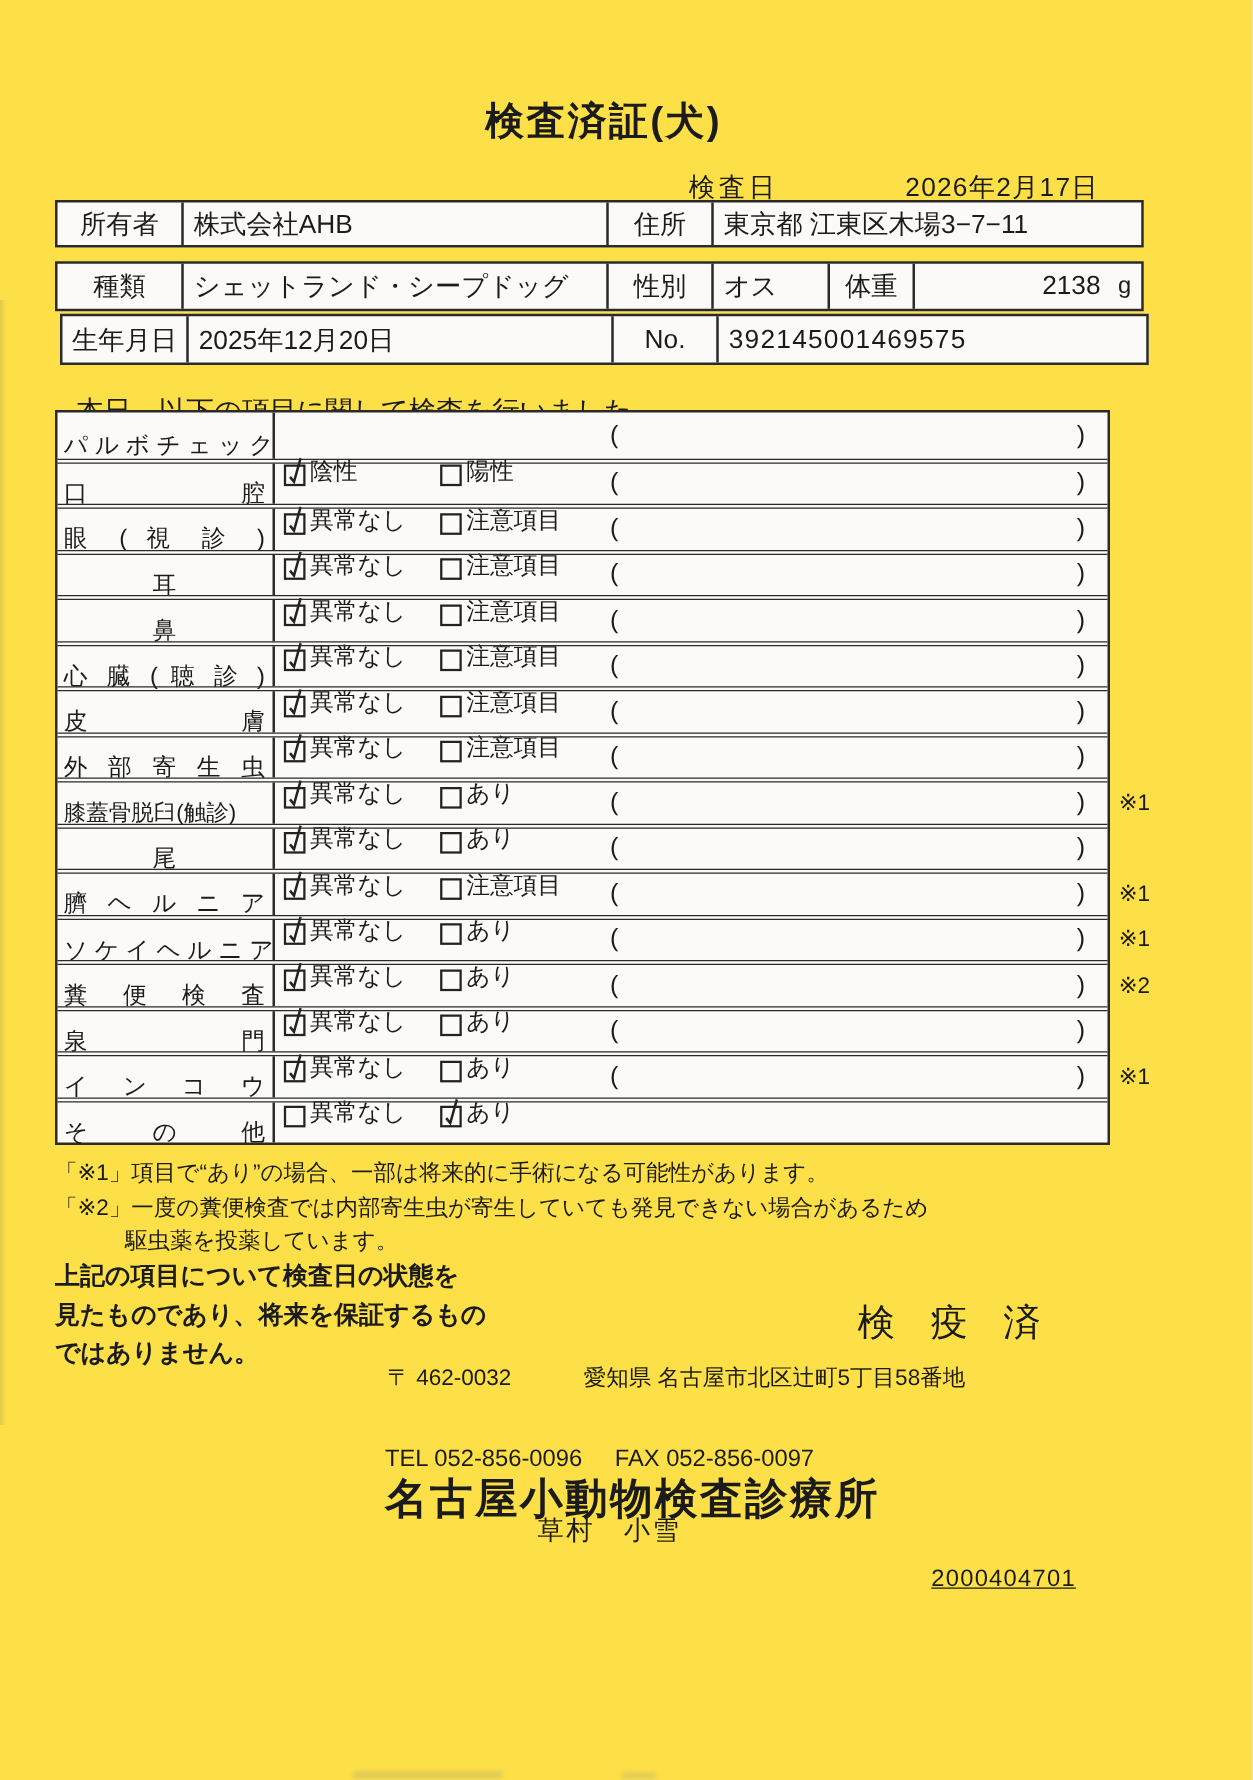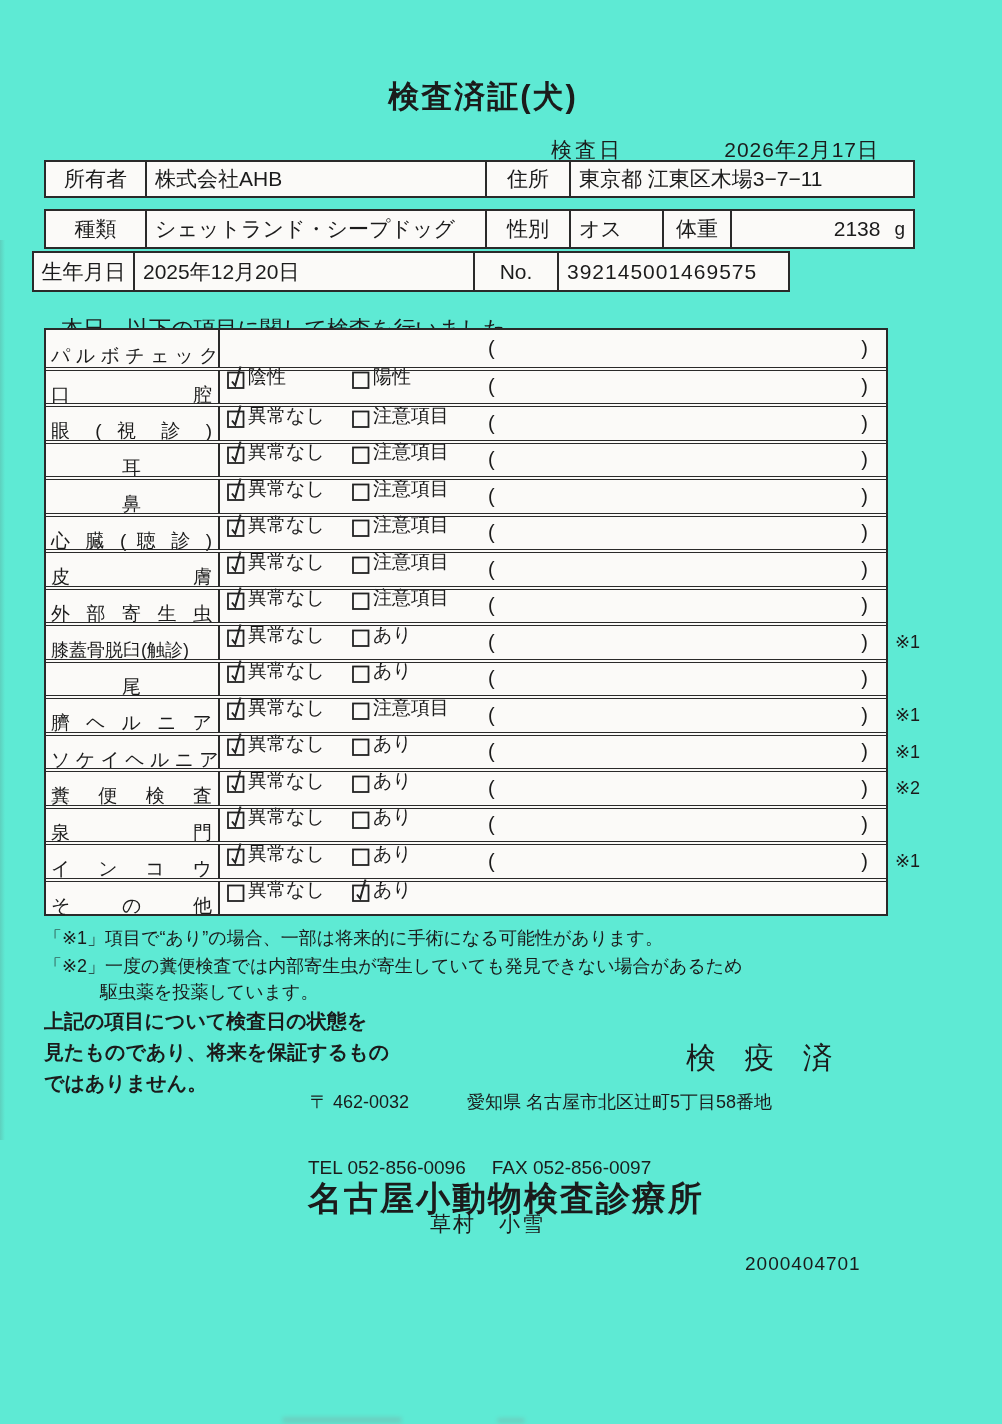--- a/index.html
+++ b/index.html
@@ -1,41 +1,41 @@
 <!DOCTYPE html>
 <html lang="ja"><head>
 <meta charset="utf-8">
 <style>
   html,body{margin:0;padding:0;background:#e8e8e6;}
   .page{
     position:relative;
     width:1002px;height:1424px;
     margin:0 auto;
-    background:#5eead4;
+    background:#fde047;
     font-family:"Liberation Sans","DejaVu Sans",sans-serif;
     color:#1b1b1b;
     overflow:hidden;
   }
   
   .title{
     position:absolute;top:76px;left:0;width:966px;
     text-align:center;font-size:31px;font-weight:bold;letter-spacing:2px;margin:0;
   }
   .exam-date-row{position:absolute;top:136px;left:0;width:966px;height:28px;font-size:21px;}
   .exam-date-label{position:absolute;left:551px;letter-spacing:3px;}
   .exam-date-value{position:absolute;right:87px;letter-spacing:1px;}
   
   .tbl{position:absolute;display:grid;border:2px solid #2a2a2a;background:#fbfaf8;box-sizing:border-box;}
   .tbl .cell{border-left:2px solid #2a2a2a;display:flex;align-items:center;box-sizing:border-box;
              font-size:21px;padding:12px 8px;white-space:nowrap;overflow:hidden;}
   .tbl .cell:first-child{border-left:none;}
   .tbl .lab{justify-content:center;padding:0 4px;}
   .owner-table{top:160px;left:44px;width:871px;height:38px;grid-template-columns:99px 340px 84px 1fr;}
   .pet-table{top:209px;left:44px;width:871px;height:40px;grid-template-columns:99px 340px 84px 93px 68px 1fr;}
-  .birth-table{top:251px;left:32px;width:758px;height:41px;grid-template-columns:99px 340px 84px 1fr;}
+  .birth-table{top:251px;left:48px;width:871px;height:41px;grid-template-columns:99px 340px 84px 1fr;}
   .breed-cell{font-size:19px;}
   .weight-cell{justify-content:flex-end;padding-right:12px;}
   .weight-unit{margin-left:14px;font-size:19px;}
   .no-value{font-size:22px;letter-spacing:1px;}
   .intro{position:absolute;top:299px;left:46px;font-size:22px;margin:15px;}
   
   .exam-table{
     position:absolute;top:328px;left:44px;width:844px;
     border:2px solid #2a2a2a;background:#fbfaf8;box-sizing:border-box;
   }
@@ -65,21 +65,21 @@
   .note-line{position:absolute;left:44px;font-size:18px;margin:0;white-space:nowrap;}
   .n1{top:926px;}
   .n2a{top:954px;}
   .n2b{top:980px;left:100px;text-align:center;}
   .disclaimer{position:absolute;top:1006px;left:44px;font-size:20px;font-weight:bold;line-height:31px;margin:0;}
   .stamp{position:absolute;top:1038px;left:686px;font-size:30px;letter-spacing:10px;white-space:nowrap;}
   .postal-line{position:absolute;top:1090px;left:310px;font-size:18px;display:flex;gap:58px;white-space:nowrap;}
   .tel-line{position:absolute;top:1130px;left:308px;font-size:19px;display:flex;gap:26px;white-space:nowrap;margin-top:27px;}
   .clinic-name{position:absolute;top:1176px;left:308px;font-size:34px;letter-spacing:2px;white-space:nowrap;font-weight:bold;}
   .vet-name{position:absolute;top:1210px;left:430px;font-size:21px;letter-spacing:2px;white-space:nowrap;}
-  .serial{position:absolute;top:1253px;left:745px;font-size:19px;letter-spacing:1px;}
+  .serial{position:absolute;top:1253px;left:745px;font-size:19px;letter-spacing:1px;text-decoration:underline;}
   
   .smudge{position:absolute;background:#8b8d8c;opacity:.28;filter:blur(2px);border-radius:3px;}
   .sm1{left:282px;top:1417px;width:120px;height:6px;}
   .sm2{left:497px;top:1418px;width:28px;height:5px;}
   .edge{position:absolute;left:0;top:240px;width:5px;height:900px;
         background:linear-gradient(to right,rgba(90,90,90,.18),rgba(90,90,90,0));}
 </style>
 </head>
 <body>
 

